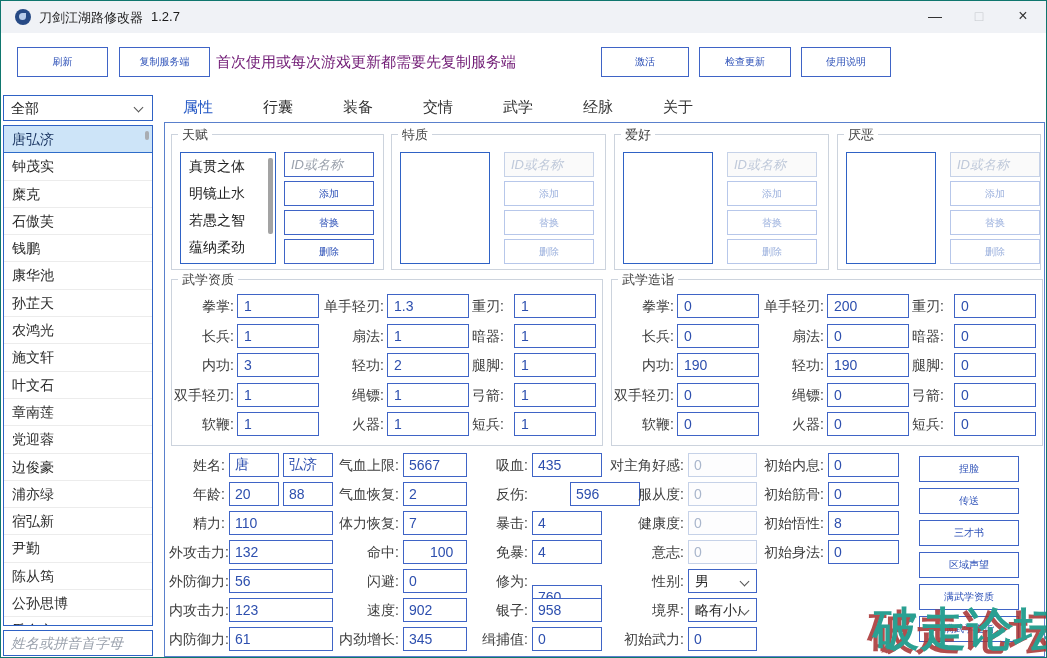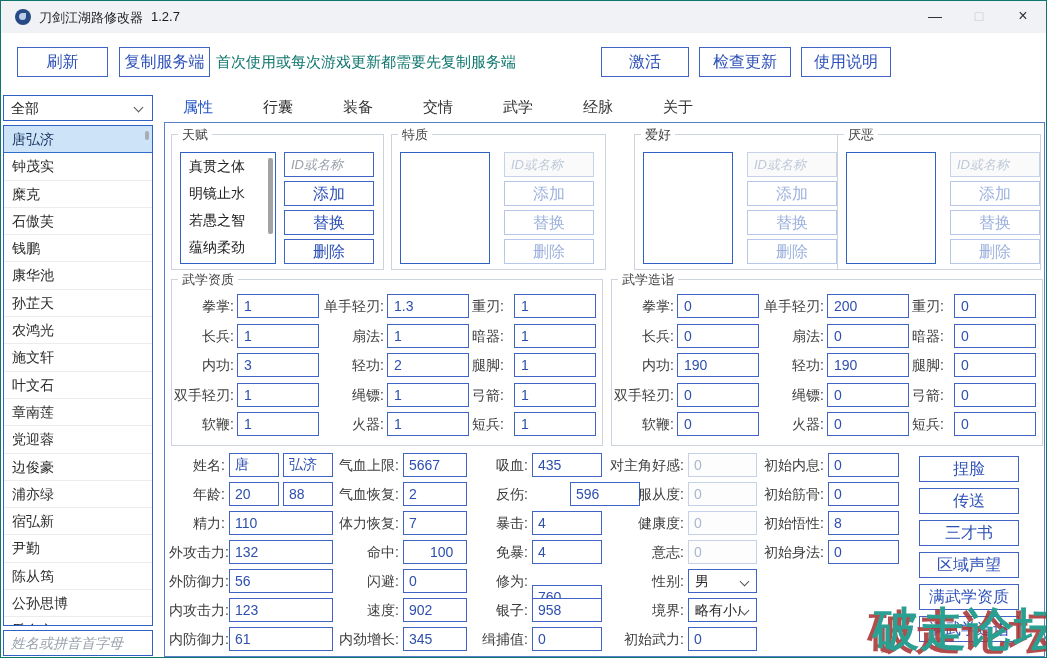--- a/index.html
+++ b/index.html
@@ -18,24 +18,24 @@
   .title-text { position:absolute; left:38px; top:8px; font-size:13px; color:#1b1b1b; }
   .title-ver { position:absolute; left:150px; top:8px; font-size:13px; color:#1b1b1b; }
   .winctl { position:absolute; top:0; width:44px; height:32px; text-align:center;
             line-height:30px; font-size:14px; color:#333; cursor:default; }
   .winctl.min { left:912px; }
   .winctl.max { left:956px; color:#c6c9ce; }
   .winctl.close { left:1000px; font-size:16px; }
 
   
   .btn { position:absolute; background:#fff; border:1px solid #3f64c6; color:#2d51b8;
-         font-size:16px; text-align:center; cursor:pointer;
+         font-size:10px; text-align:center; cursor:pointer;
          font-family:"Liberation Sans","DejaVu Sans",sans-serif; }
   .tb-btn { height:30px; line-height:28px; }
-  .warning { position:absolute; left:215px; top:52px; font-size:15px; color:#0f766e; }
+  .warning { position:absolute; left:215px; top:52px; font-size:15px; color:#701a75; }
 
   
   .filter-dd { position:absolute; left:2px; top:94px; width:150px; height:26px;
                border:1px solid #2f62c5; background:#fff; font-size:14px; color:#222;
                line-height:24px; padding-left:7px; cursor:pointer; }
   .chev { display:inline-block; width:7px; height:7px; border-right:1.4px solid #555;
           border-bottom:1.4px solid #555; transform:rotate(45deg); }
   .filter-dd .chev { position:absolute; right:10px; top:8px; }
   .name-list { position:absolute; left:2px; top:124px; width:150px; height:501px;
                border:1px solid #2f62c5; background:#fff; overflow:hidden; }
@@ -179,21 +179,21 @@
           <div class="lb-item">蕴纳柔劲</div>
           <div class="lb-thumb"></div>
         </div>
         <div class="tg-controls"><input class="tg-input" placeholder="ID或名称" style=""><div class="btn tg-btn">添加</div><div class="btn tg-btn">替换</div><div class="btn tg-btn">删除</div></div>
       </div>
       <div class="gb disabled" style="left: 390px; top: 133px; width: 215px; height: 136px;">
         <span class="legend">特质</span>
         <div class="listbox" style="left: 8px; top: 17px; width: 90px; height: 112px;"></div>
         <div class="tg-controls"><input class="tg-input" placeholder="ID或名称" disabled="" style=""><div class="btn tg-btn">添加</div><div class="btn tg-btn">替换</div><div class="btn tg-btn">删除</div></div>
       </div>
-      <div class="gb disabled" style="left: 613px; top: 133px; width: 215px; height: 136px; margin-left: 20px;">
+      <div class="gb disabled" style="left: 613px; top: 133px; width: 215px; height: 136px;">
         <span class="legend">爱好</span>
         <div class="listbox" style="left: 8px; top: 17px; width: 90px; height: 112px;"></div>
         <div class="tg-controls"><input class="tg-input" placeholder="ID或名称" disabled="" style=""><div class="btn tg-btn">添加</div><div class="btn tg-btn">替换</div><div class="btn tg-btn">删除</div></div>
       </div>
       <div class="gb disabled" style="left: 836px; top: 133px; width: 204px; height: 136px;">
         <span class="legend">厌恶</span>
         <div class="listbox" style="left: 8px; top: 17px; width: 90px; height: 112px;"></div>
         <div class="tg-controls"><input class="tg-input" placeholder="ID或名称" disabled="" style=""><div class="btn tg-btn">添加</div><div class="btn tg-btn">替换</div><div class="btn tg-btn">删除</div></div>
       </div>
       <div class="gb" style="left: 170px; top: 278px; width: 432px; height: 167px;">

